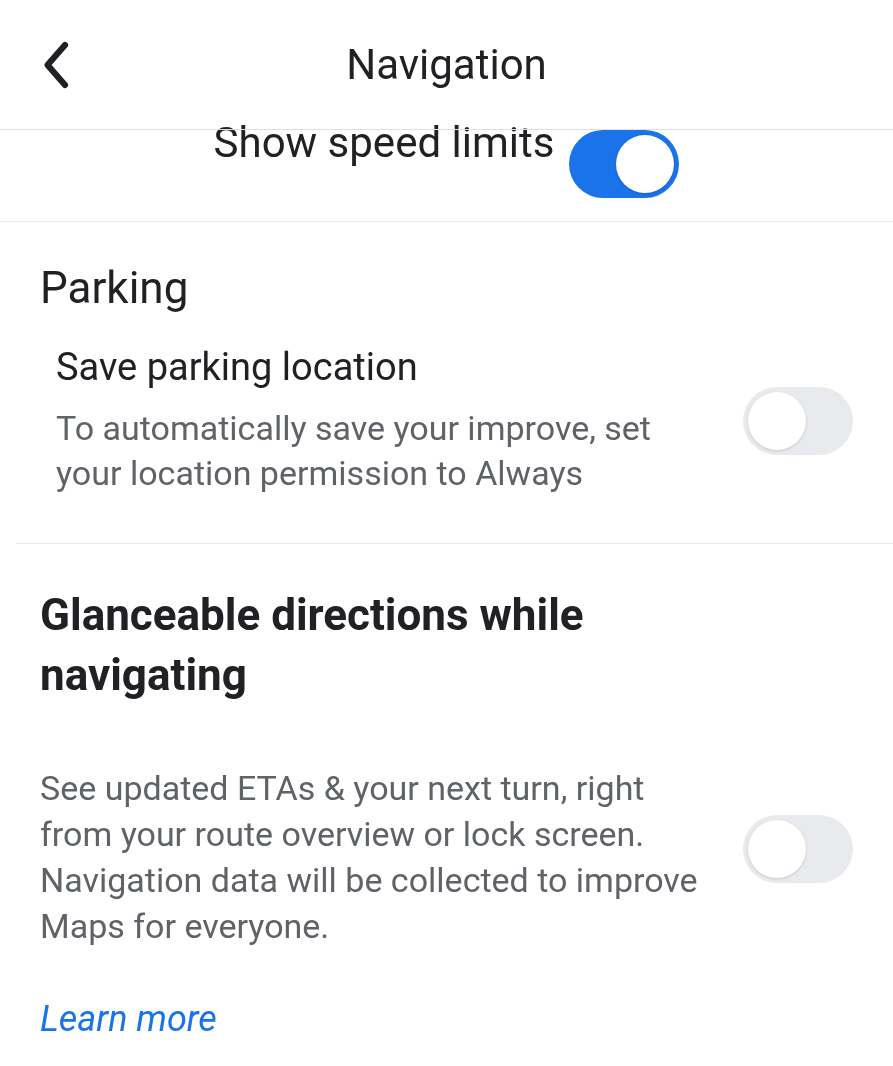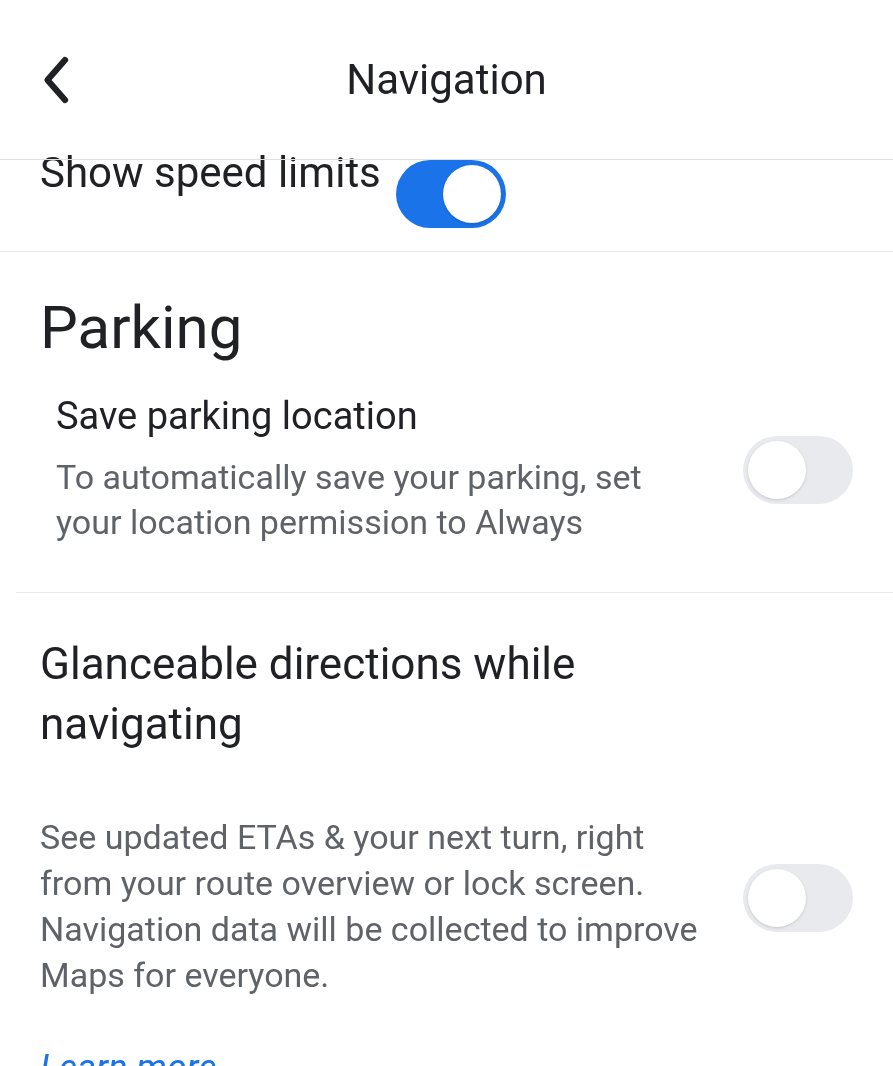--- a/index.html
+++ b/index.html
@@ -11,21 +11,21 @@
       font-family: -apple-system, BlinkMacSystemFont, "Segoe UI", Roboto, Helvetica, Arial, sans-serif;
       background: #ffffff;
       width: 893px;
       height: 1066px;
       overflow: hidden;
       color: #202124;
     }
     .header {
       display: flex;
       align-items: center;
-      height: 160px;
+      height: 130px;
       padding: 0 30px;
       border-bottom: 1px solid #e0e0e0;
       position: relative;
     }
     .back-btn {
       width: 50px;
       height: 50px;
       display: flex;
       align-items: center;
       justify-content: center;
@@ -39,21 +39,21 @@
       position: absolute;
       left: 50%;
       transform: translateX(-50%);
       font-size: 42px;
       font-weight: 400;
       color: #202124;
     }
     .row {
       display: flex;
       align-items: center;
-      justify-content: flex-start;
+      justify-content: center;
       padding: 0 40px;
       border-bottom: 1px solid #e8e8e8;
       gap: 15px;
     }
     .row-speed {
       height: 92px;
       align-items: flex-start;
       padding-top: 4px;
     }
     .row-speed .label-main {
@@ -88,21 +88,21 @@
     .toggle-on .toggle-knob {
       right: 5px;
     }
     .toggle-off .toggle-knob {
       left: 5px;
     }
     .row-speed .toggle {
       margin-top: -4px;
     }
     .section-header {
-      font-size: 60px;
+      font-size: 44px;
       font-weight: 400;
       color: #202124;
       padding: 40px 40px 30px 40px;
     }
     .row-content {
       flex: 1;
       padding-right: 30px;
     }
     .label-main {
       font-size: 38px;
@@ -121,21 +121,21 @@
       padding-top: 0px;
       padding-bottom: 46px;
       align-items: center;
       margin-left: 16px;
     }
     .section-glance {
       padding: 42px 40px 0 40px;
     }
     .glance-title {
       font-size: 44px;
-      font-weight: 400;
+      font-weight: 700;
       color: #202124;
       line-height: 1.35;
       padding-right: 200px;
     }
     .row-glance {
       padding-top: 44px;
       padding-bottom: 40px;
       border-bottom: none;
       align-items: center;
     }
@@ -164,21 +164,21 @@
   <div class="toggle toggle-on">
     <div class="toggle-knob"></div>
   </div>
 </div>
 
 <div class="section-header">Parking</div>
 
 <div class="row row-parking">
   <div class="row-content">
     <div class="label-main">Save parking location</div>
-    <div class="label-sub">To automatically save your parking, set your location permission to Always</div>
+    <div class="label-sub">To automatically save your improve, set your location permission to Always</div>
   </div>
   <div class="toggle toggle-off">
     <div class="toggle-knob"></div>
   </div>
 </div>
 
 <div class="section-glance">
   <div class="glance-title">Glanceable directions while navigating</div>
 </div>
 

